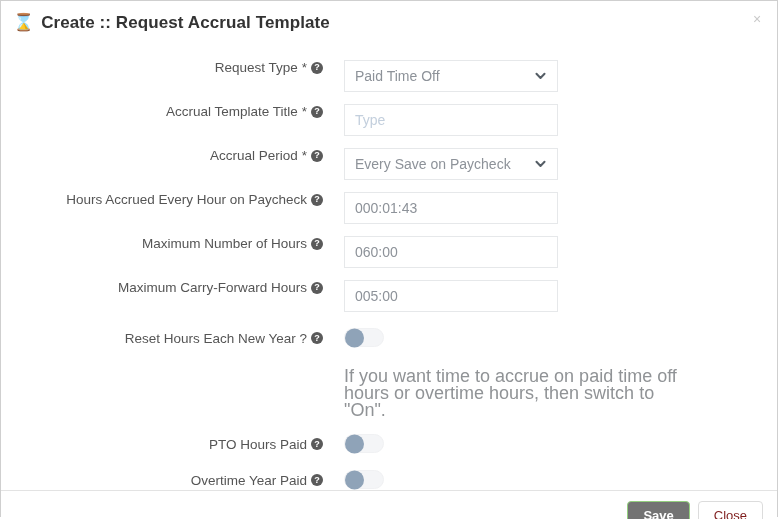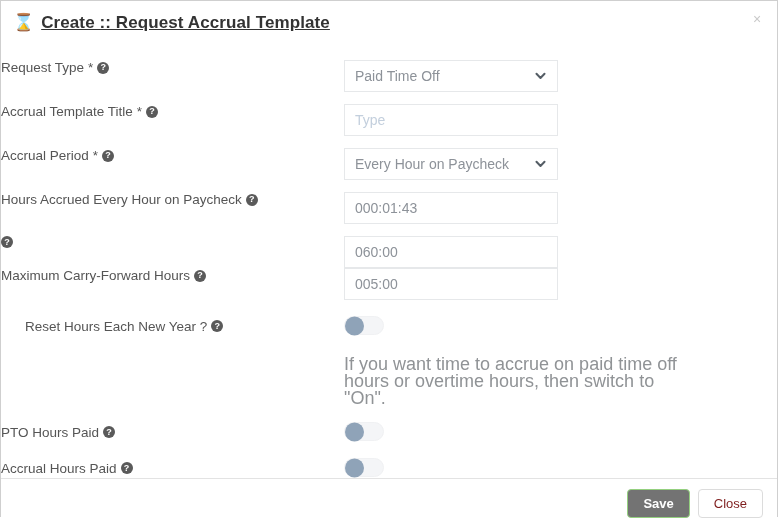--- a/index.html
+++ b/index.html
@@ -43,21 +43,20 @@
     line-height: 1;
     color: #333333;
     transform: translateY(-1px);
   }
   .modal-title {
     font-size: 17px;
     font-weight: bold;
     color: #333333;
     letter-spacing: 0.1px;
     white-space: nowrap;
-    text-decoration: underline;
   }
   .close-x {
     position: absolute;
     top: 10px;
     right: 12px;
     width: 16px;
     height: 16px;
     font-size: 14px;
     line-height: 16px;
     text-align: center;
@@ -79,20 +78,21 @@
   .label-col {
     width: 322px;
     flex: 0 0 322px;
     text-align: right;
     padding-right: 0;
     box-sizing: border-box;
     font-size: 13.5px;
     color: #555555;
     white-space: nowrap;
     display: flex;
+    justify-content: flex-end;
     align-items: center;
     gap: 4px;
   }
   .req-star {
     color: #555555;
   }
   .help-icon {
     display: inline-flex;
     align-items: center;
     justify-content: center;
@@ -248,21 +248,21 @@
     </div>
 
     <div class="form-row" style="margin-top:12px;">
       <div class="label-col">
         <span>Accrual Period</span>
         <span class="req-star">*</span>
         <span class="help-icon">?</span>
       </div>
       <div class="field-col">
         <div class="input-box">
-          <span class="value">Every Hour on Paycheck</span>
+          <span class="value">Every Save on Paycheck</span>
           <span class="chevron">
             <svg viewBox="0 0 12 12" width="11" height="11">
                 <path d="M1.6 3.6 L6 8.2 L10.4 3.6" fill="none" stroke="#555e66" stroke-width="2.2" stroke-linecap="round" stroke-linejoin="round"></path>
               </svg>
           </span>
         </div>
       </div>
     </div>
 
     <div class="form-row" style="margin-top:12px;">
@@ -272,30 +272,31 @@
       </div>
       <div class="field-col">
         <div class="input-box">
           <span class="value">000:01:43</span>
         </div>
       </div>
     </div>
 
     <div class="form-row" style="margin-top:12px;">
       <div class="label-col">
+        <span>Maximum Number of Hours</span>
         <span class="help-icon">?</span>
       </div>
       <div class="field-col">
         <div class="input-box">
           <span class="value">060:00</span>
         </div>
       </div>
     </div>
 
-    <div class="form-row" style="">
+    <div class="form-row" style="margin-top:12px;">
       <div class="label-col">
         <span>Maximum Carry-Forward Hours</span>
         <span class="help-icon">?</span>
       </div>
       <div class="field-col">
         <div class="input-box">
           <span class="value">005:00</span>
         </div>
       </div>
     </div>
@@ -326,21 +327,21 @@
       </div>
       <div class="field-col">
         <div class="toggle">
           <span class="knob"></span>
         </div>
       </div>
     </div>
 
     <div class="form-row" style="margin-top:16px;">
       <div class="label-col" style="height:20px;">
-        <span>Accrual Hours Paid</span>
+        <span>Overtime Year Paid</span>
         <span class="help-icon">?</span>
       </div>
       <div class="field-col">
         <div class="toggle">
           <span class="knob"></span>
         </div>
       </div>
     </div>
 
   </div>

